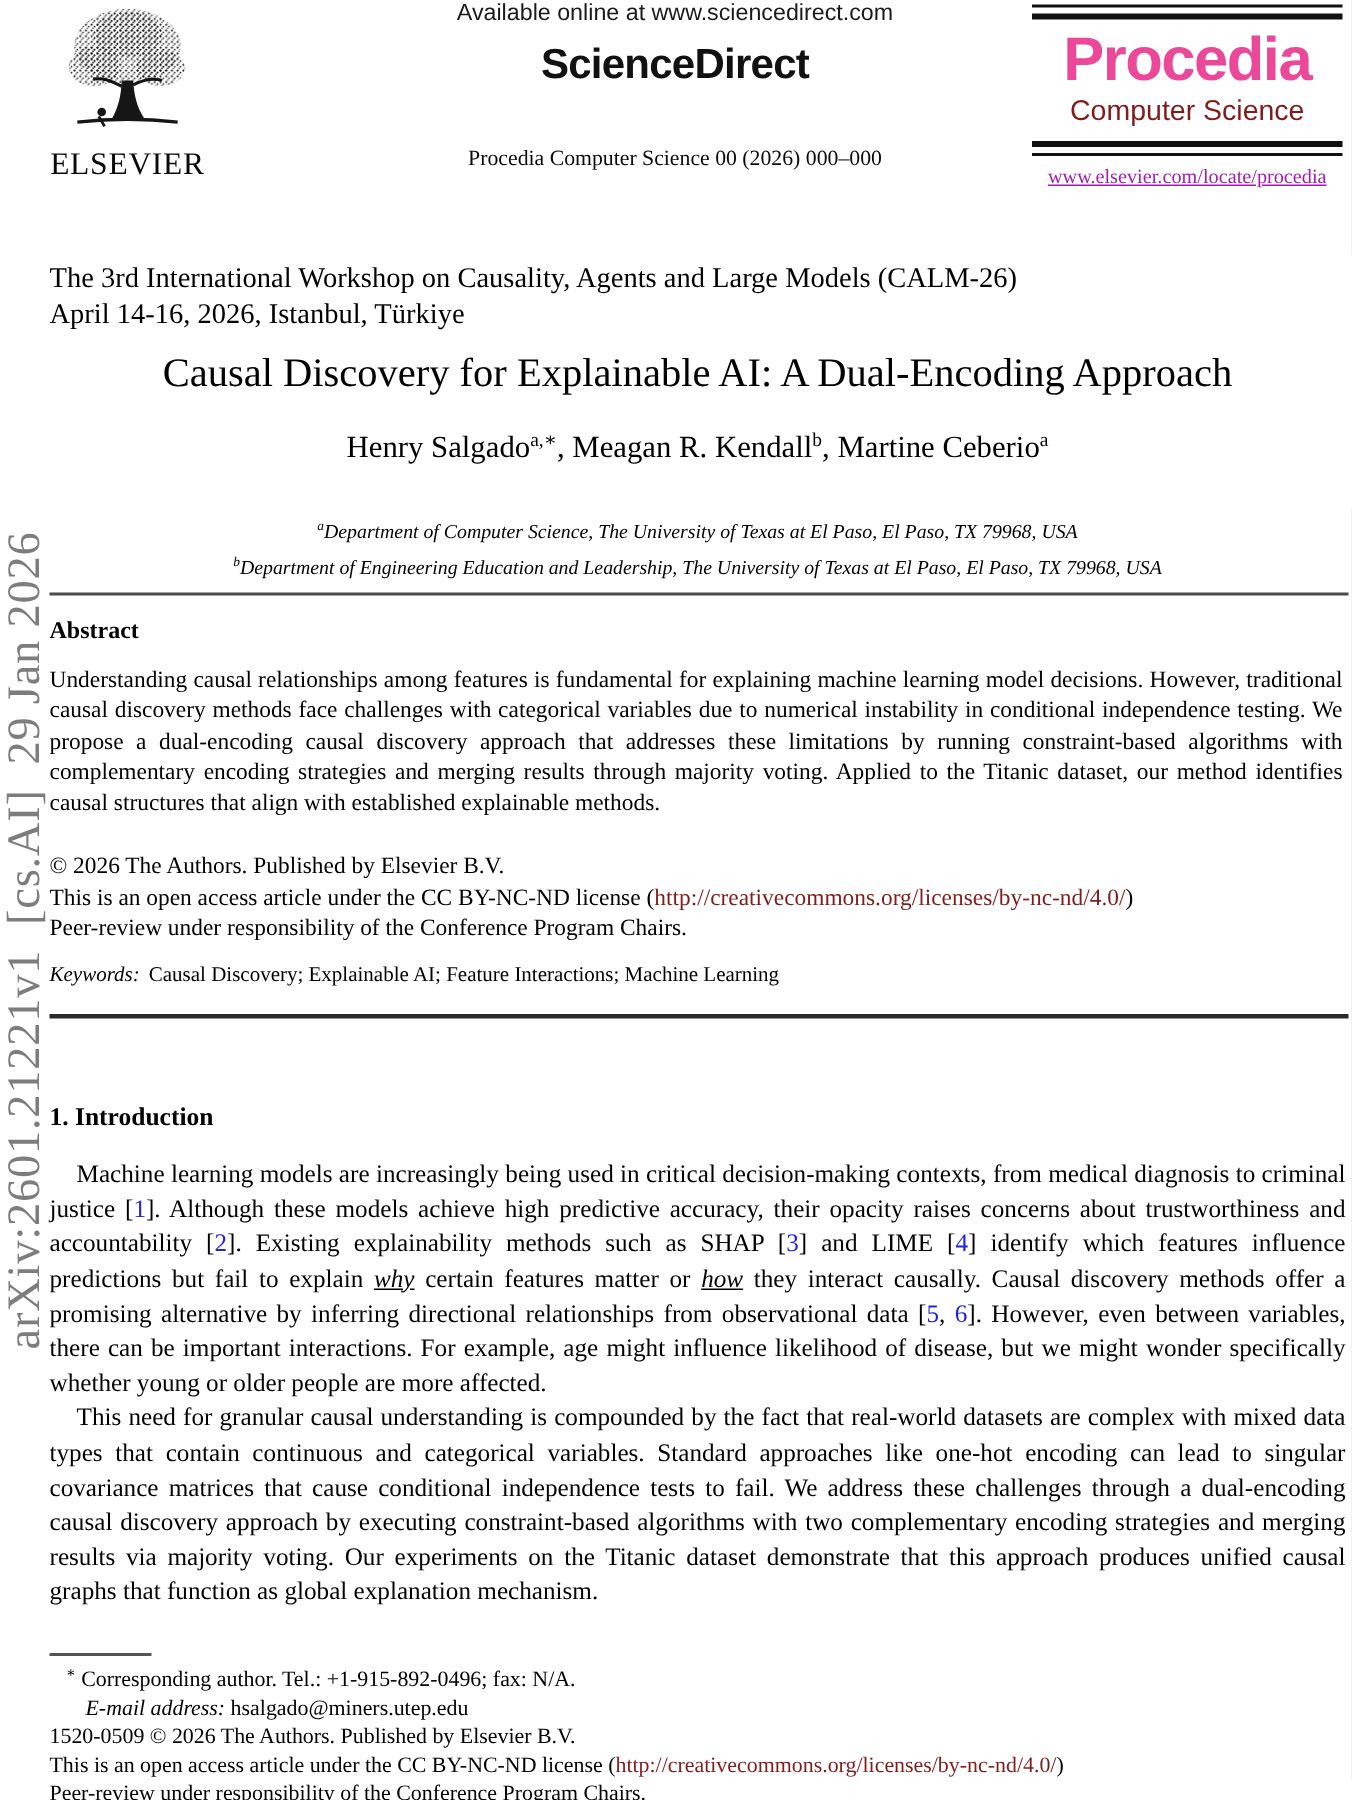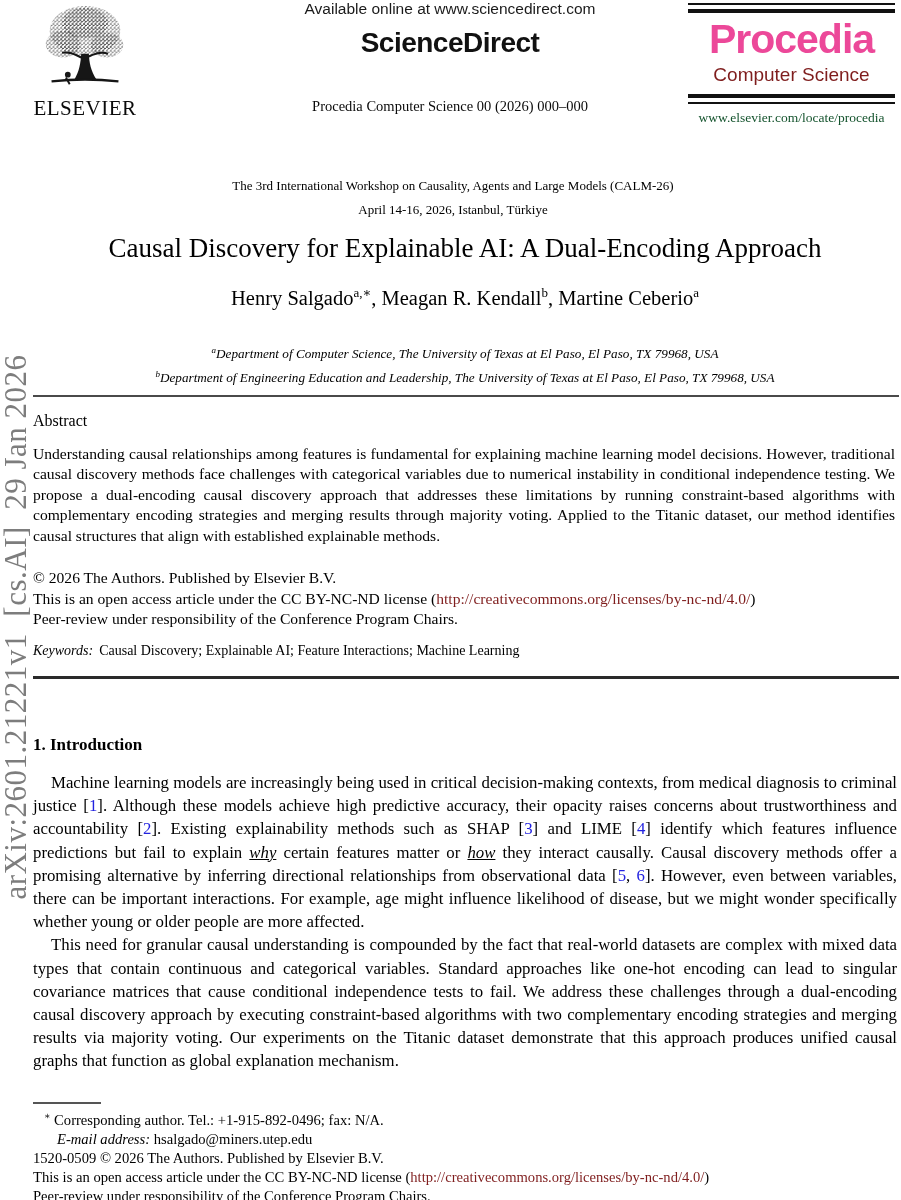--- a/index.html
+++ b/index.html
@@ -18,39 +18,39 @@
   .available-online { font-family:"Liberation Sans","DejaVu Sans",sans-serif; font-size:15.5px; color:#1a1a1a; }
   .sd-logo { font-family:"Liberation Sans","DejaVu Sans",sans-serif; font-size:28px; font-weight:bold; letter-spacing:-0.5px; margin-top:9px; color:#111; }
   .journal-ref { font-size:14.5px; margin-top:39px; color:#0a0a0a; }
   .procedia-block { left:688px; top:3px; width:207px; text-align:center; }
   .rule { background:#111; width:100%; }
   .rule.thin { height:2px; }
   .rule.thick { height:4px; }
   .rule-gap { height:4px; }
   .procedia-title { font-family:"Liberation Sans","DejaVu Sans",sans-serif; font-size:41px; font-weight:bold; letter-spacing:-1px; line-height:1.1; margin-top:4px; color:#ec4899; }
   .procedia-sub { font-family:"Liberation Sans","DejaVu Sans",sans-serif; font-size:19px; margin:2px 0 8px 0; color:#7f1d1d; }
-  .procedia-url { font-size:13.5px; margin-top:6px; color:#14532d; }
+  .procedia-url { font-size:13.5px; margin-top:6px; color:#a21caf;text-decoration:underline; }
 
   
   .arxiv-watermark {
     left:16px; top:627px; white-space:pre;
     transform:translate(-50%,-50%) rotate(-90deg);
     font-size:31px; color:#7d7d7d; letter-spacing:0.5px;
   }
 
   
-  .conference { left:21px; top:174px; width:864px; text-align:center; font-size:13px; line-height:24px; }
+  .conference { left:33px; top:174px; width:864px; text-align:left; font-size:19px; line-height:24px; }
   .paper-title { left:33px; top:233px; width:864px; text-align:center; font-size:27px; }
   .authors { left:33px; top:285px; width:864px; text-align:center; font-size:20.5px; }
   .authors sup { font-size:13px; }
   .affiliations { left:33px; top:340px; width:864px; text-align:center; font-style:italic; font-size:13.2px; line-height:21px; }
   .affiliations sup { font-size:9px; }
 
   .hr1 { left:33px; top:395px; width:866px; height:2px; background:#4a4a4a; }
-  .abstract-heading { left:33px; top:412px; font-size:16px; font-weight:normal; }
+  .abstract-heading { left:33px; top:412px; font-size:16px; font-weight:bold; }
   .abstract-body { left:33px; top:444px; width:862px; font-size:15.6px; line-height:20.4px; text-align:justify; }
   .copyright-block { left:33px; top:568px; width:862px; font-size:15.6px; line-height:20.6px; }
   .keywords-line { left:33px; top:643px; width:862px; font-size:14px; }
   .keywords-label { font-style:italic; }
   .keywords-text { padding-left:6px; }
   .hr2 { left:33px; top:676px; width:866px; height:3px; background:#2a2a2a; }
 
   
   .section-heading { left:33px; top:735px; font-size:17px; font-weight:bold; }
   .intro-body { left:33px; top:771px; width:864px; font-size:16.8px; line-height:23.2px; text-align:justify; }

